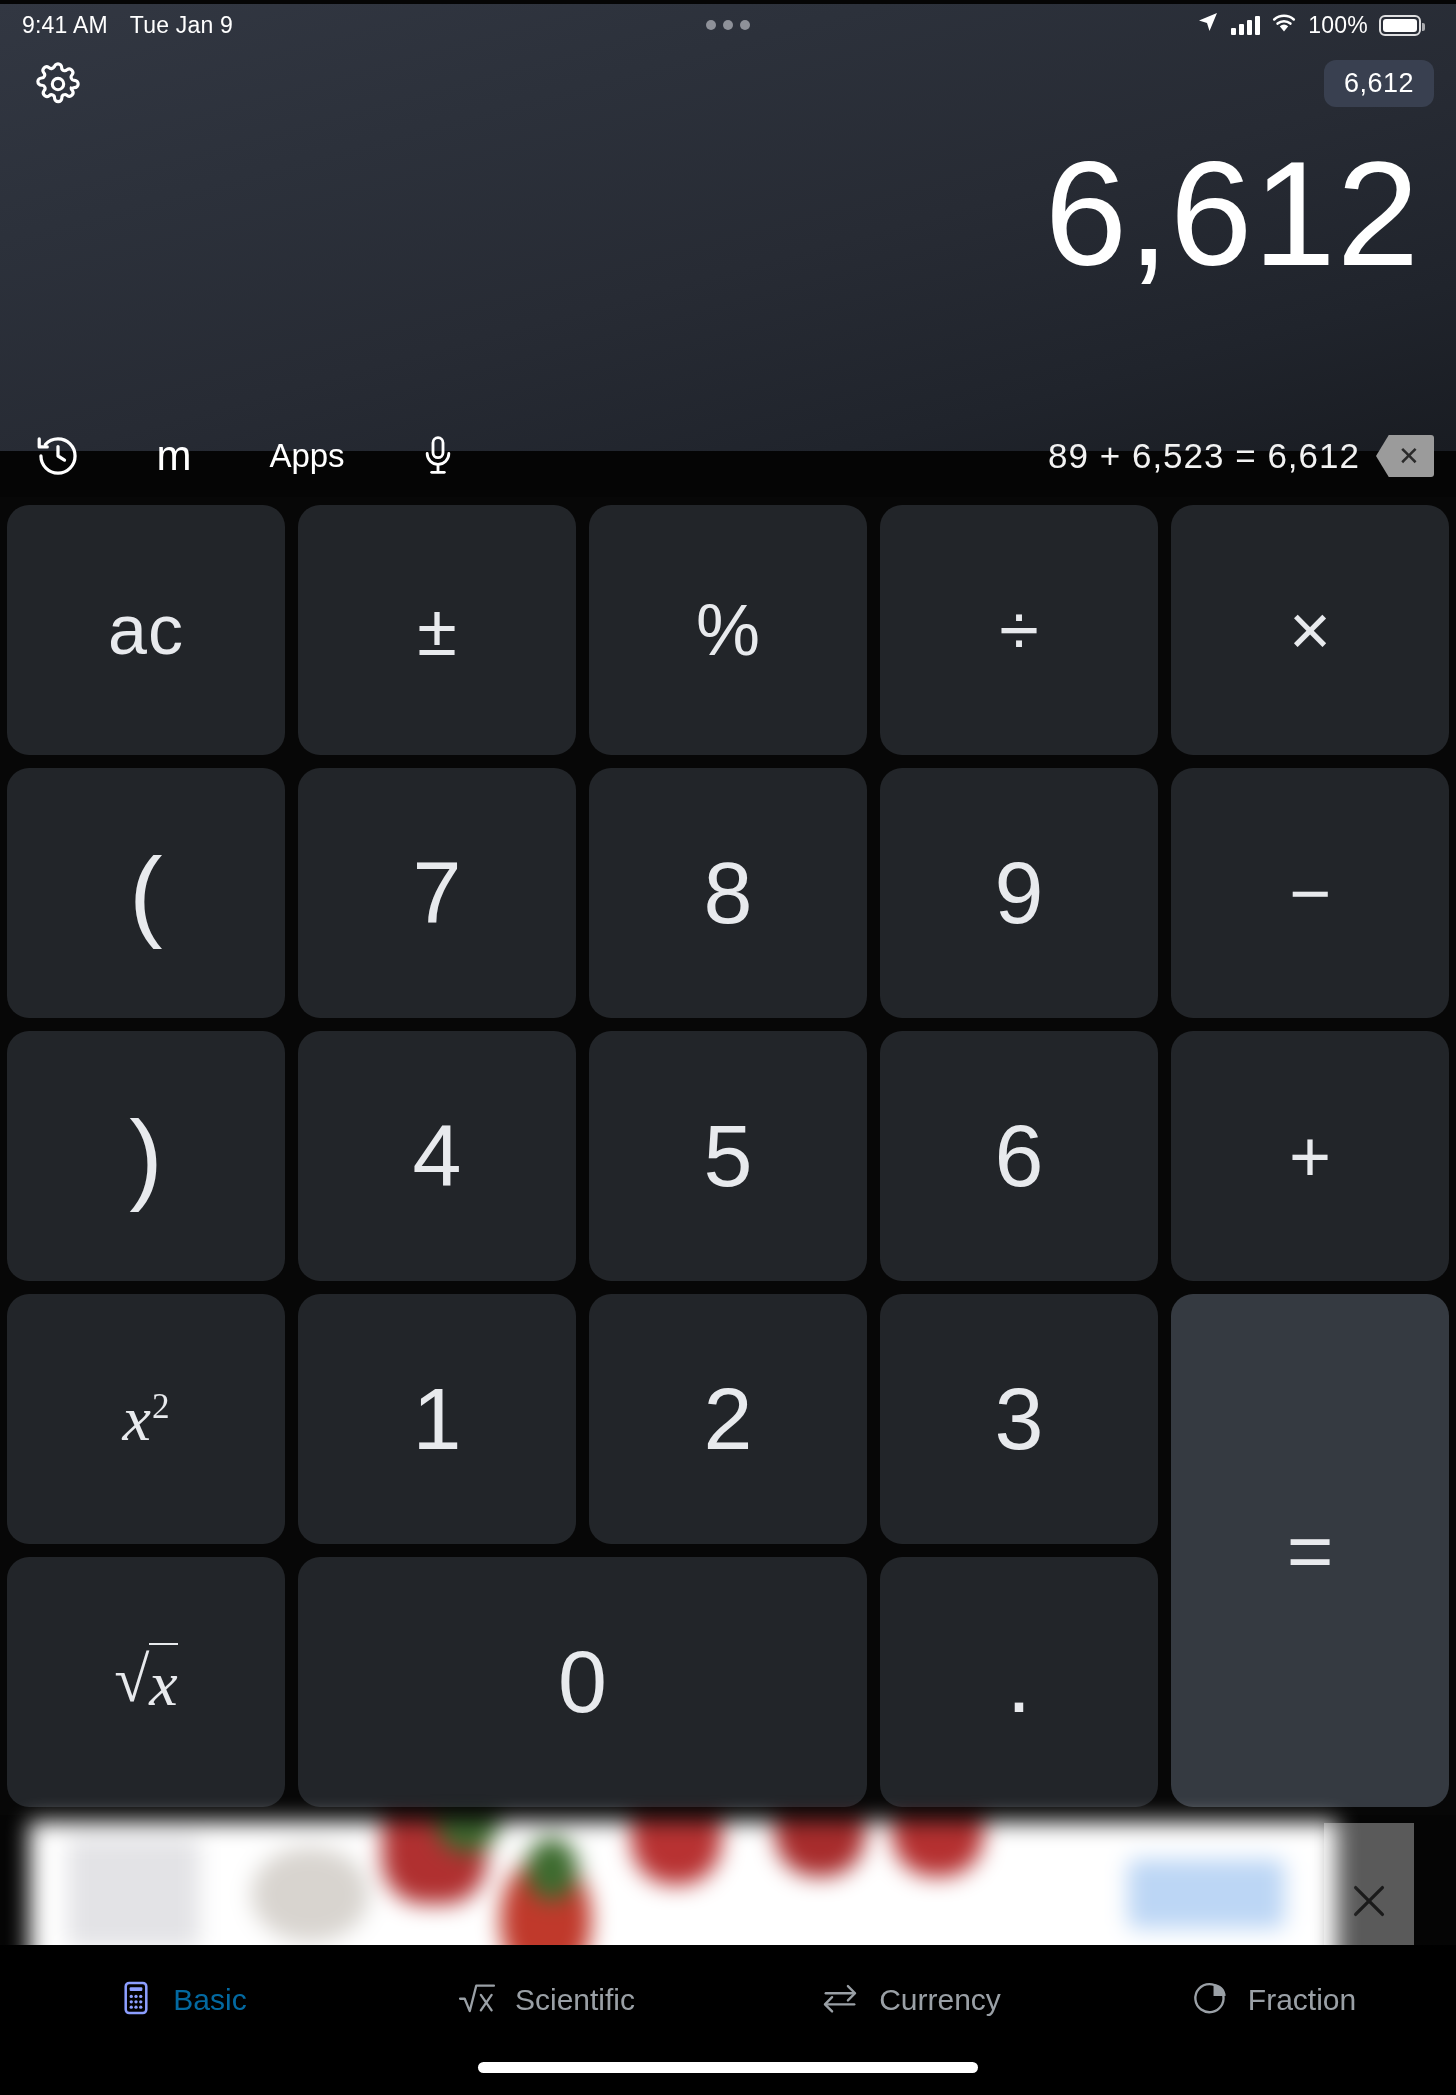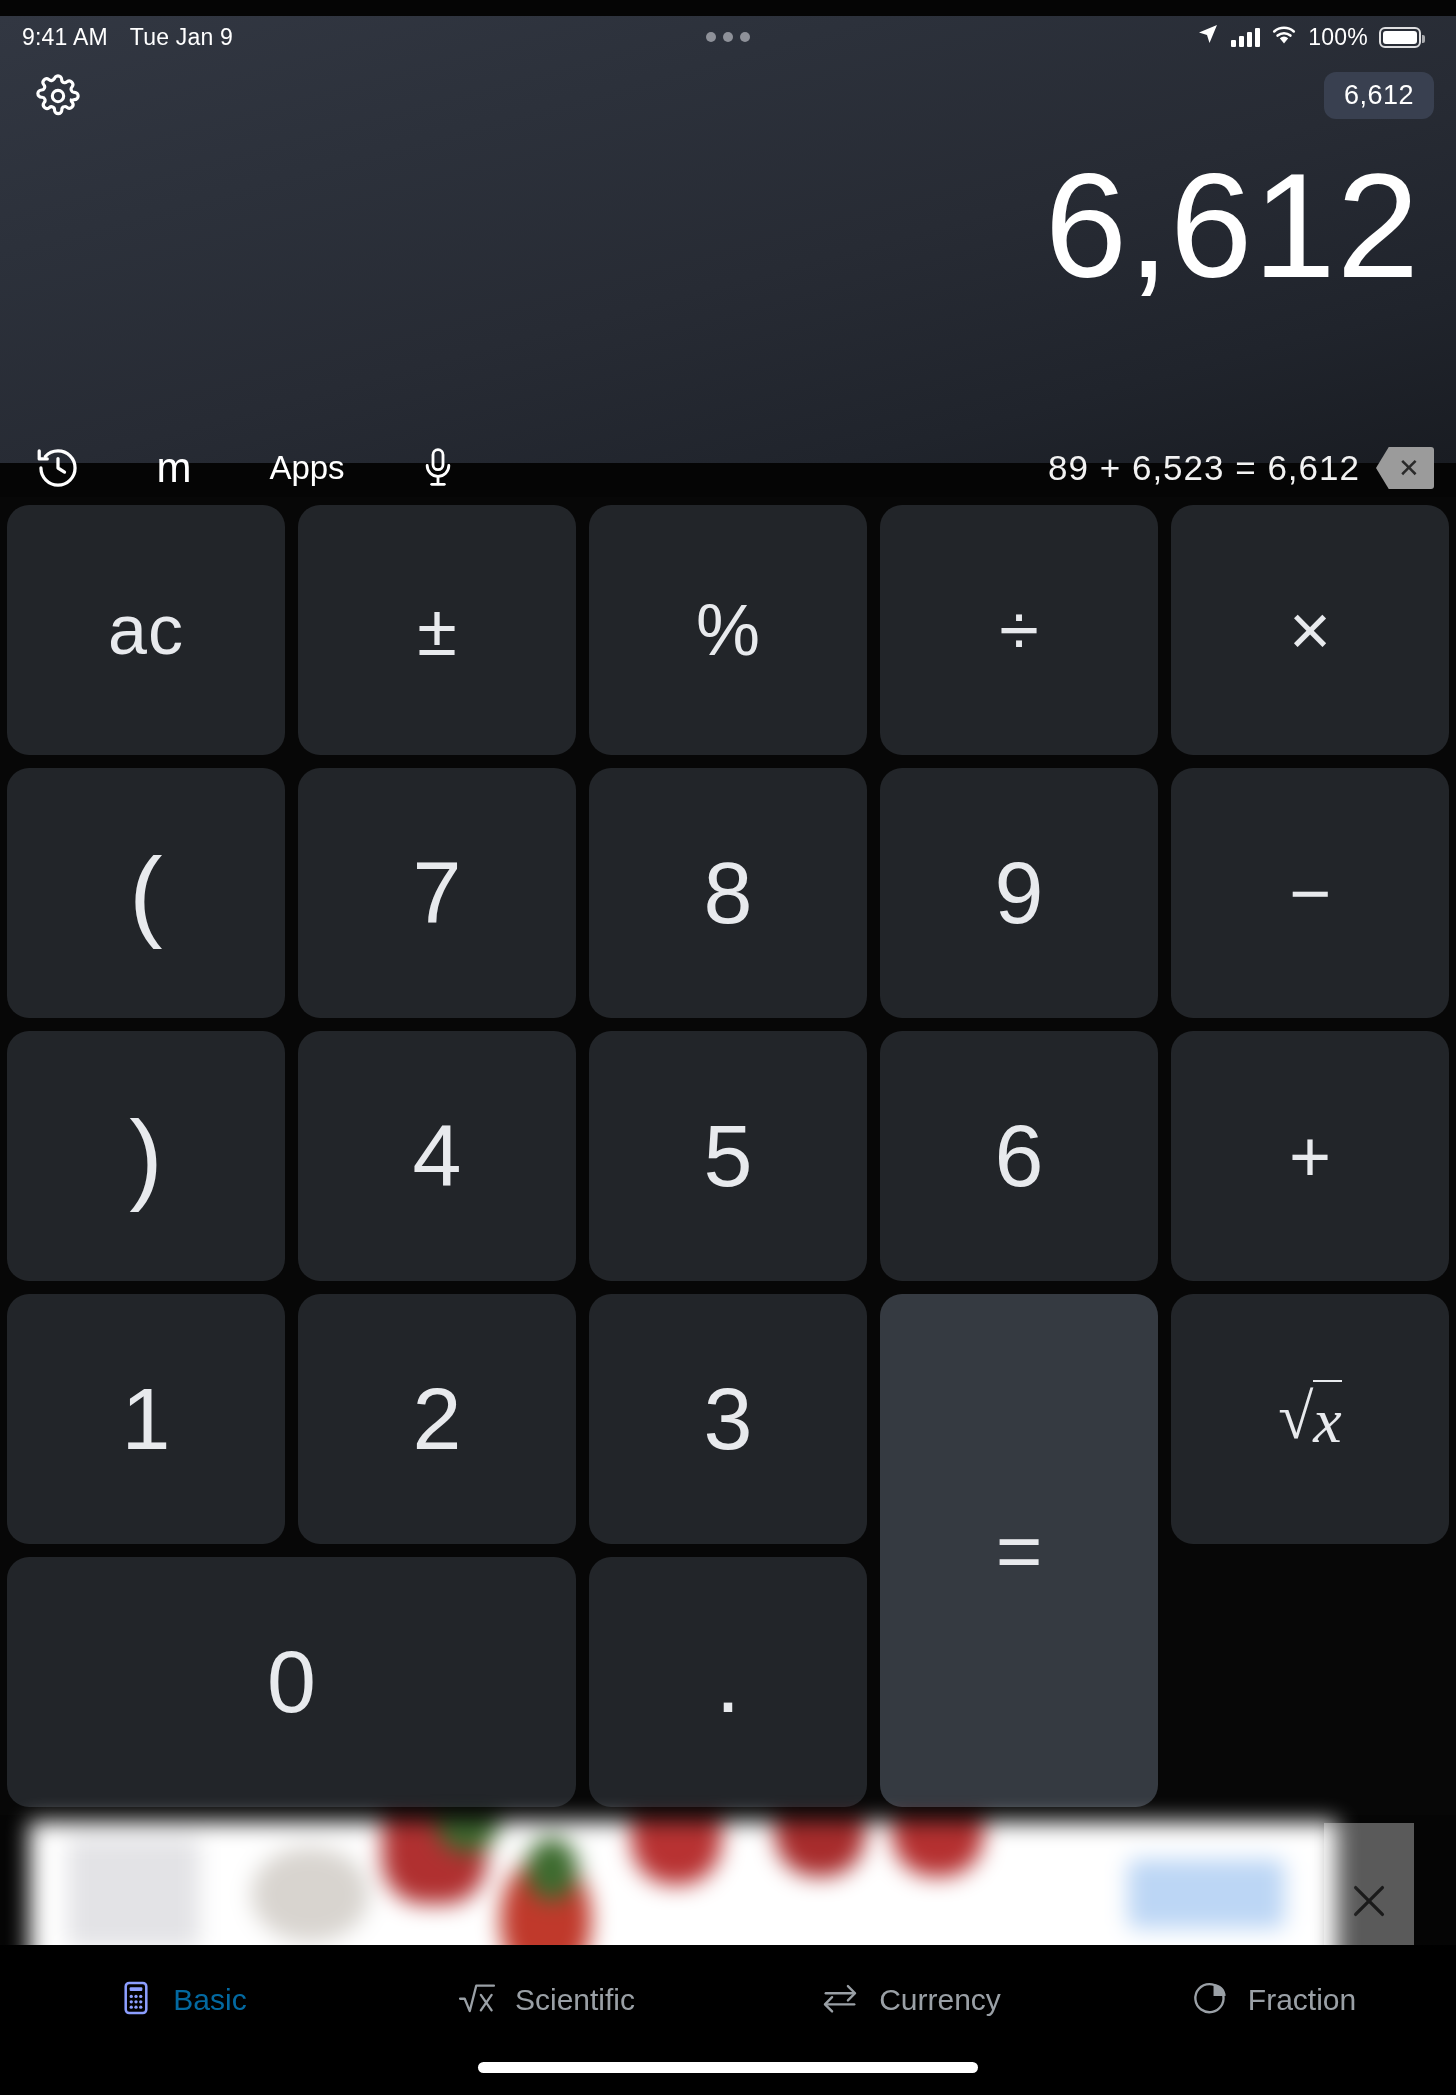--- a/index.html
+++ b/index.html
@@ -5,21 +5,21 @@
   * { margin:0; padding:0; box-sizing:border-box; }
   html,body { width:1456px; height:2095px; background:#000; overflow:hidden; }
   body {
     font-family:"Liberation Sans","DejaVu Sans",sans-serif;
     -webkit-font-smoothing:antialiased;
   }
   .device { position:relative; width:1456px; height:2095px; background:#050505; }
 
   
   .top-panel {
-    position:absolute; left:0; top:16px; width:1456px; height:447px;
+    position:absolute; left:0; top:4px; width:1456px; height:447px;
     background:linear-gradient(165deg,#323742 0%,#2c313b 28%,#272b34 55%,#20242c 80%,#191c22 100%);
   }
   .statusbar {
     position:absolute; left:0; top:0; width:1456px; height:42px;
     display:flex; align-items:center; color:#fff;
     font-size:23px; letter-spacing:.2px;
   }
   .sb-left { display:flex; align-items:center; gap:22px; padding-left:22px; }
   .sb-center { position:absolute; left:0; right:0; display:flex; justify-content:center; pointer-events:none; }
   .dots { display:flex; gap:7px; }
@@ -247,20 +247,23 @@
     <div class="key num">8</div>
     <div class="key num">9</div>
     <div class="key op">−</div>
 
     <div class="key paren">)</div>
     <div class="key num">4</div>
     <div class="key num">5</div>
     <div class="key num">6</div>
     <div class="key op">+</div>
 
+    <div class="key sci">
+      <span>x<span class="sup">2</span></span>
+    </div>
     <div class="key num">1</div>
     <div class="key num">2</div>
     <div class="key num">3</div>
     <div class="key eq">=</div>
 
     <div class="key sci">
       <span class="sqrt-wrap">√<span style="border-top:2px solid #e8eaed;padding-top:2px;">x</span></span>
     </div>
     <div class="key num zero">0</div>
     <div class="key dot">.</div>

